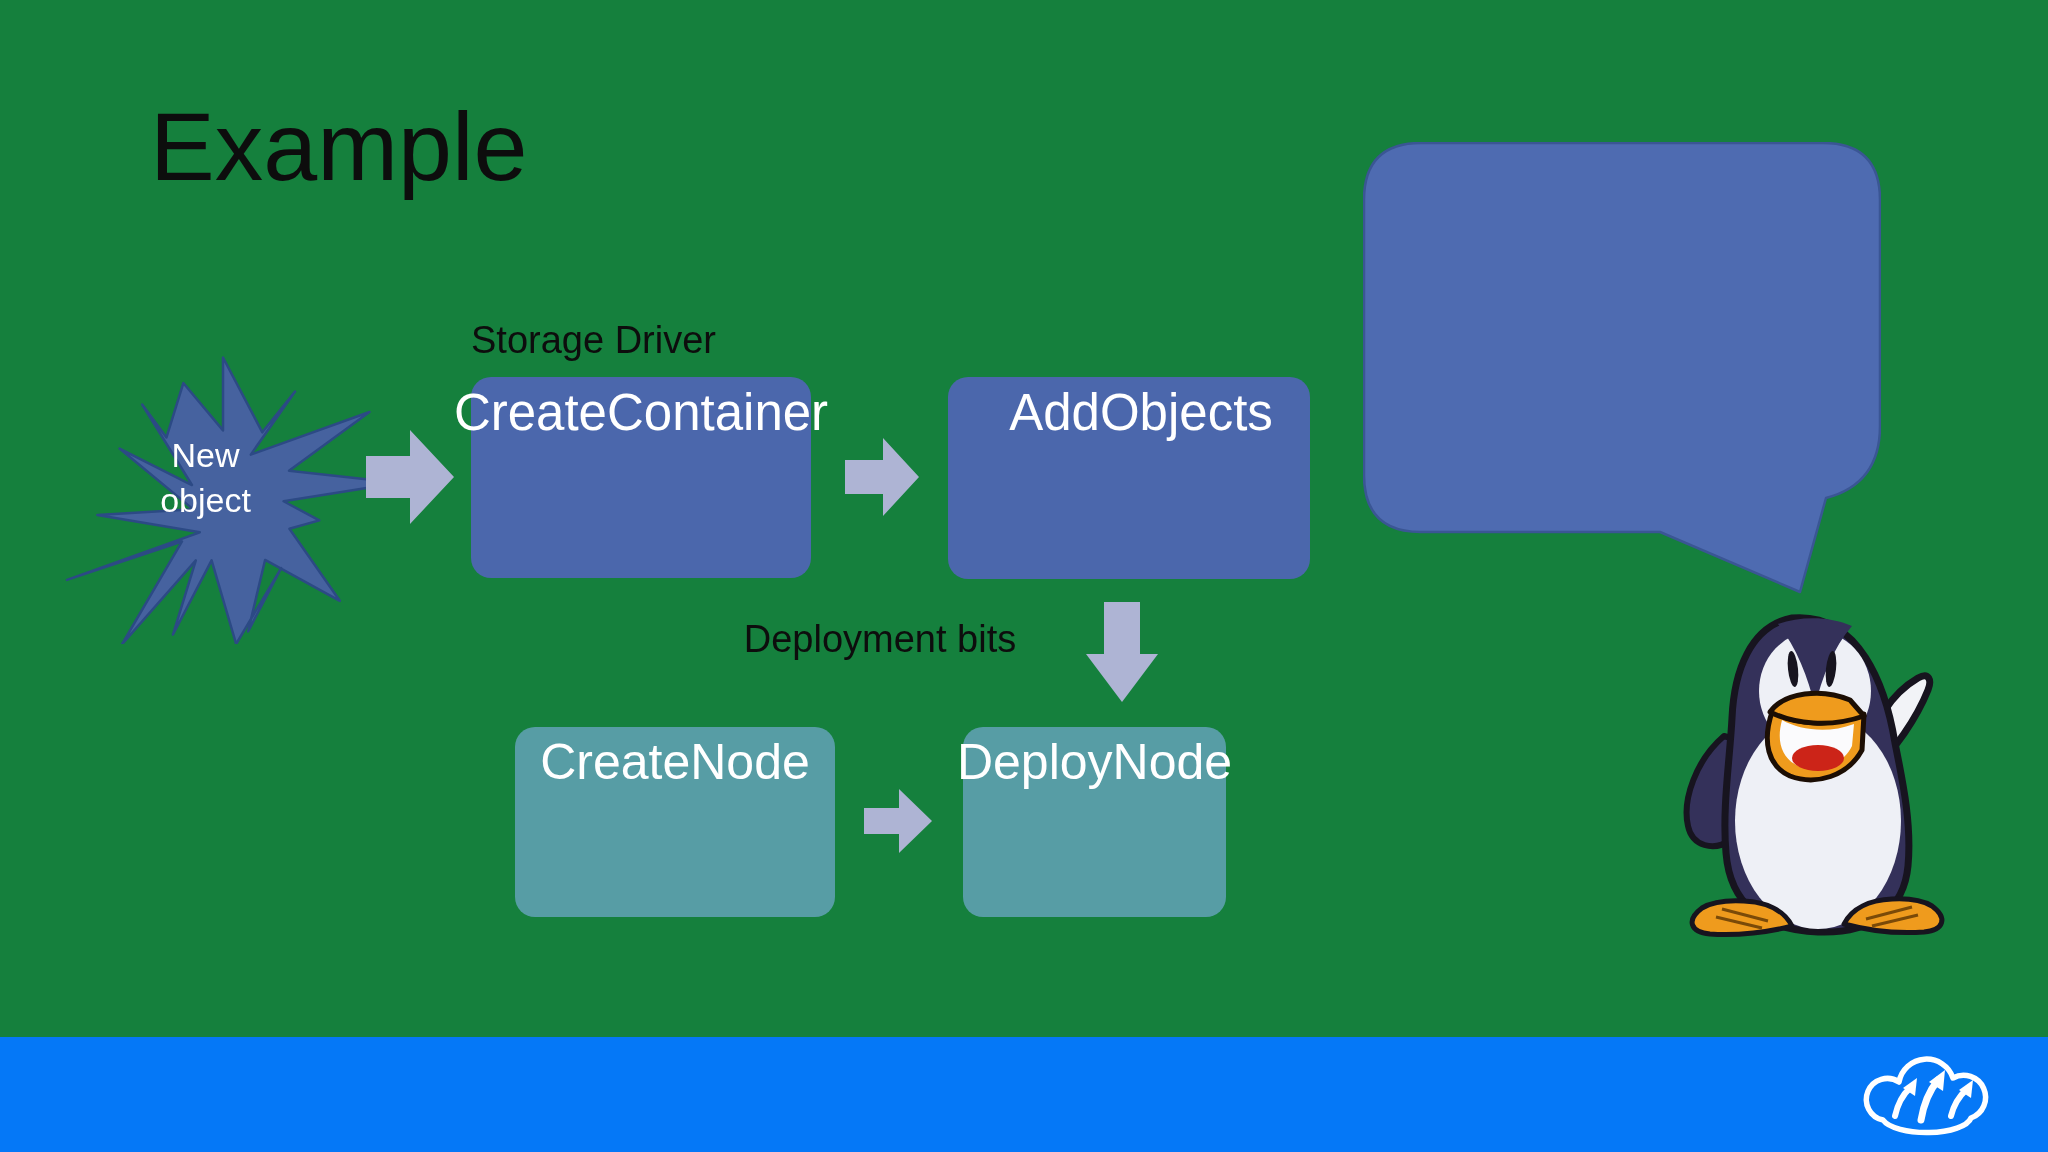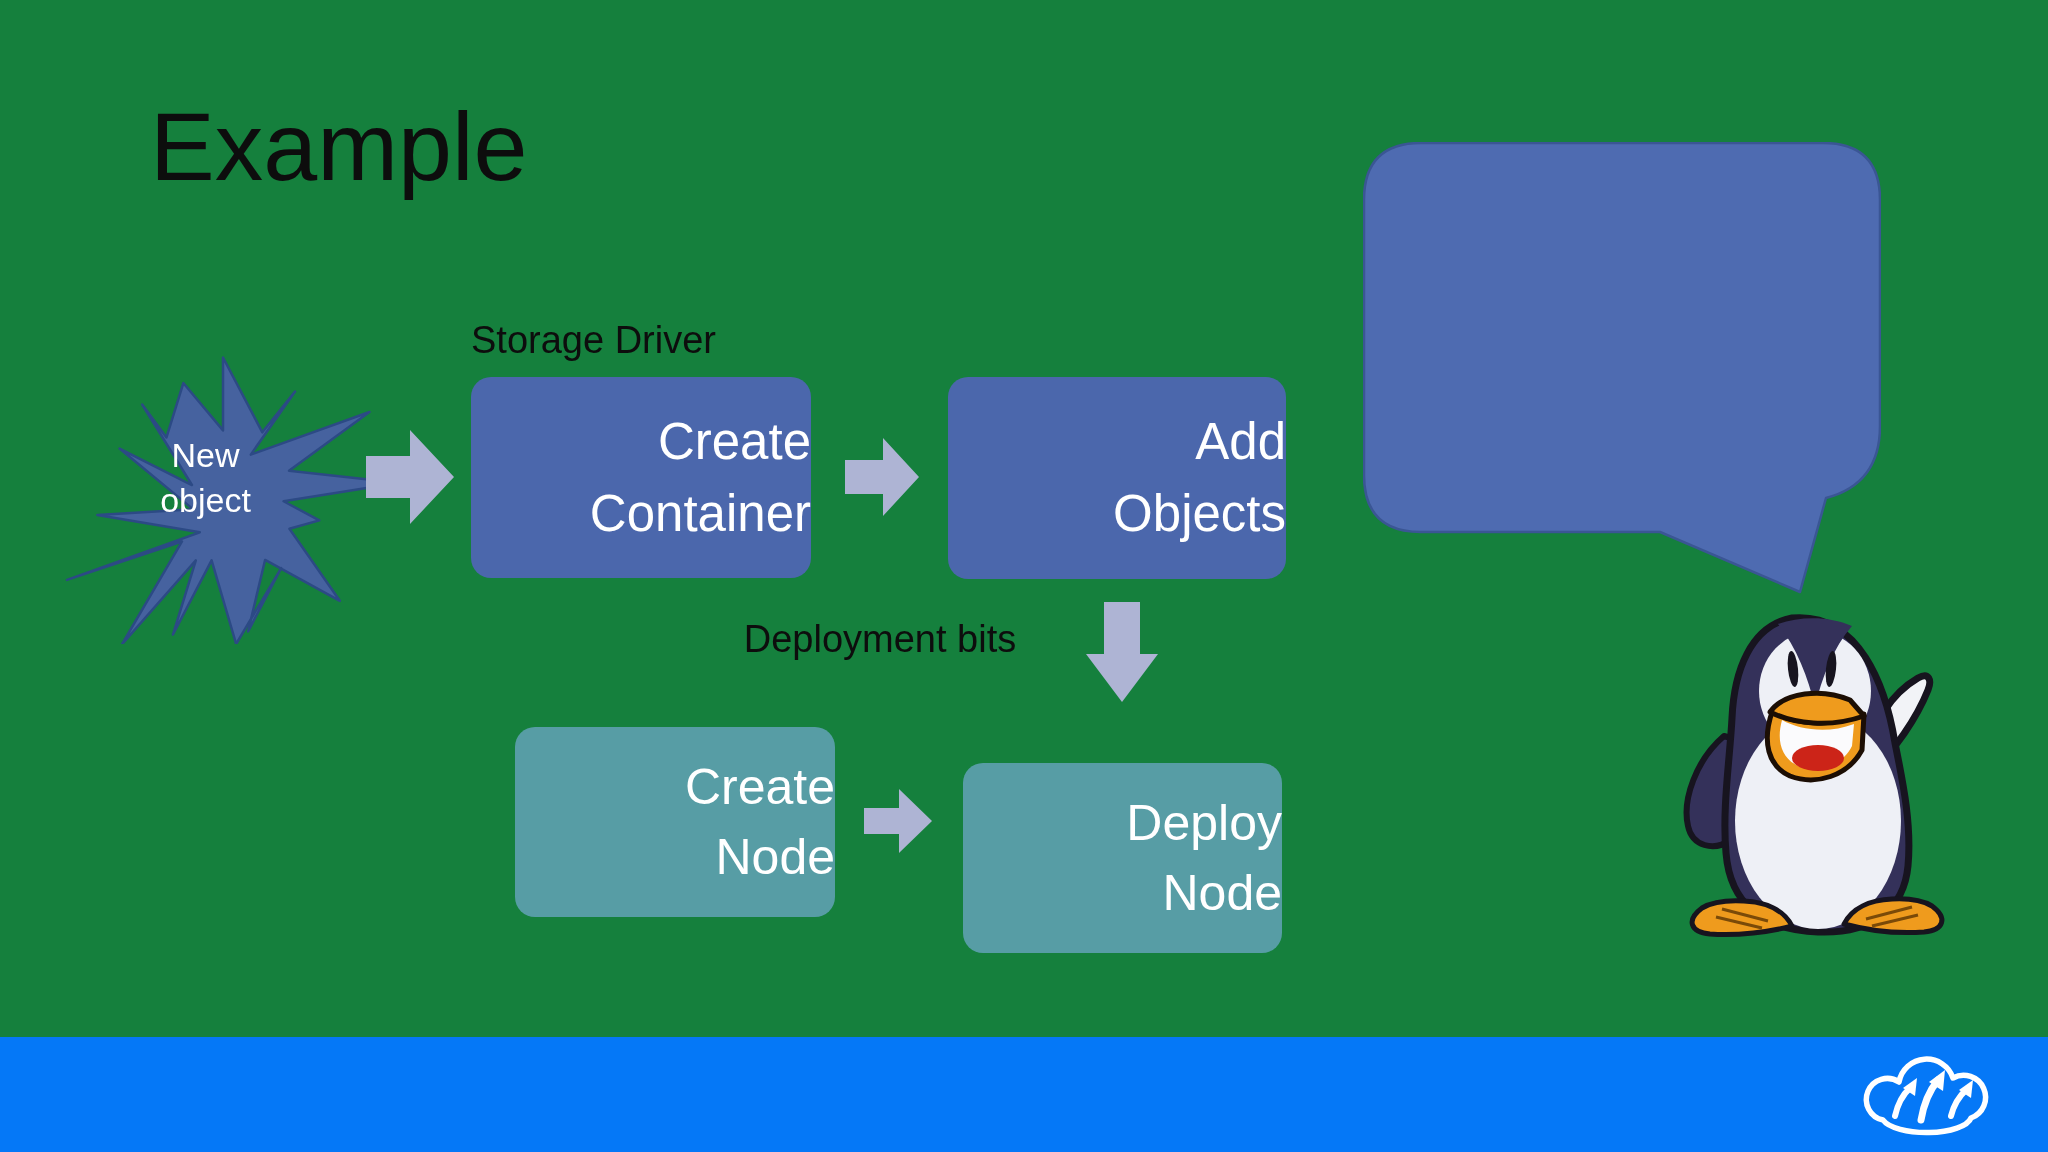--- a/index.html
+++ b/index.html
@@ -12,22 +12,22 @@
   .abs{position:absolute;}
   .page-title{
     left:150px; top:94px; font-size:97px; line-height:1.1; color:var(--ink,#0d0d0d);
   }
   .anno{
     font-size:38px; line-height:46px; color:var(--ink,#0d0d0d);
   }
   .anno.center{text-align:left;}
   .anno.right{text-align:center;}
   .step{
-    border-radius:20px; display:flex; flex-direction:column;
-    align-items:flex-end; justify-content:center;
+    border-radius:20px; display:flex; flex-direction:row;
+    align-items:flex-start; justify-content:center;
     color:var(--step-text,#ffffff); text-align:center;
   }
   .step.blue{background:var(--step-blue,#4b67ac);}
   .step.teal{background:var(--step-teal,#579da5);}
   .step .line{font-size:51px; line-height:72px; white-space:nowrap;}
   .step.small .line{line-height:70px; font-size:50px;}
   .starburst-text{
     text-align:center; color:var(--step-text,#ffffff);
   }
   .starburst-text .line{font-size:34px; line-height:45px;}
@@ -62,41 +62,41 @@
 
   <div class="abs step blue" style="left:471px;top:377px;width:340px;height:201px;">
       <div class="line">Create</div>
       <div class="line">Container</div>
     </div>
 
   <svg class="abs" style="left:845px;top:433px;" width="76" height="88" viewBox="0 0 76 88">
     <polygon points="0,27 38,27 38,5 74,44 38,83 38,61 0,61" fill="var(--arrow)"></polygon>
   </svg>
 
-  <div class="abs step blue" style="left:948px;top:377px;width:338px;height:202px;">
+  <div class="abs step blue" style="left:948px;top:377px;width:338px;height:202px;padding-left:24px;">
       <div class="line">Add</div>
       <div class="line">Objects</div>
     </div>
 
   <div class="abs anno right" style="left:700px;top:616px;width:360px;">Deployment bits</div>
 
   <svg class="abs" style="left:1086px;top:602px;" width="72" height="102" viewBox="0 0 72 102">
     <polygon points="18,0 54,0 54,52 72,52 36,100 0,52 18,52" fill="var(--arrow)"></polygon>
   </svg>
 
   <div class="abs step teal small" style="left:515px;top:727px;width:320px;height:190px;">
       <div class="line">Create</div>
       <div class="line">Node</div>
     </div>
 
   <svg class="abs" style="left:864px;top:786px;" width="70" height="70" viewBox="0 0 70 70">
     <polygon points="0,22 35,22 35,3 68,35 35,67 35,48 0,48" fill="var(--arrow)"></polygon>
   </svg>
 
-  <div class="abs step teal small" style="left:963px;top:727px;width:319px;height:190px;margin-top:36px;">
+  <div class="abs step teal small" style="left:963px;top:727px;width:263px;height:190px;">
       <div class="line">Deploy</div>
       <div class="line">Node</div>
     </div>
 
 
   <svg class="abs" style="left:1363px;top:142px;" width="518" height="460" viewBox="0 0 518 460">
     <path d="M 58 1 L 460 1 Q 517 1 517 58 V 284 Q 517 342 463 356 L 437 450 L 297 390 L 58 390 Q 1 390 1 333 V 58 Q 1 1 58 1 Z" fill="var(--callout)" stroke="var(--callout-border)" stroke-width="2.5" stroke-linejoin="round"></path>
   </svg>
 
   <svg class="abs" style="left:1680px;top:608px;" width="275" height="340" viewBox="0 0 275 340">

